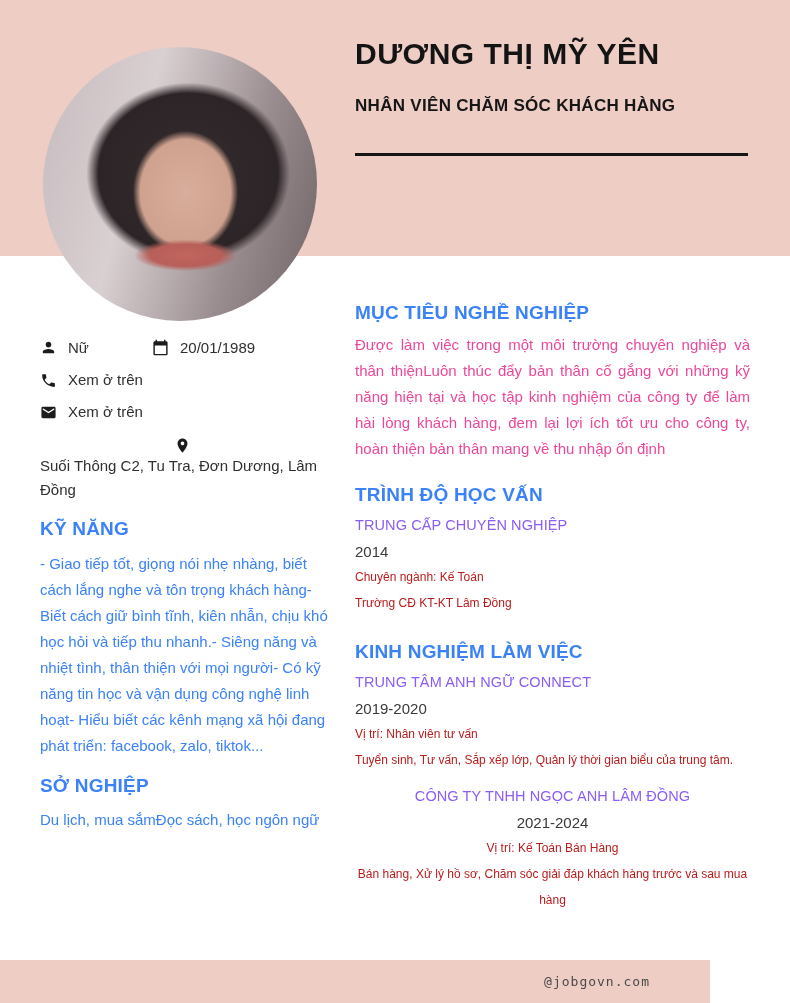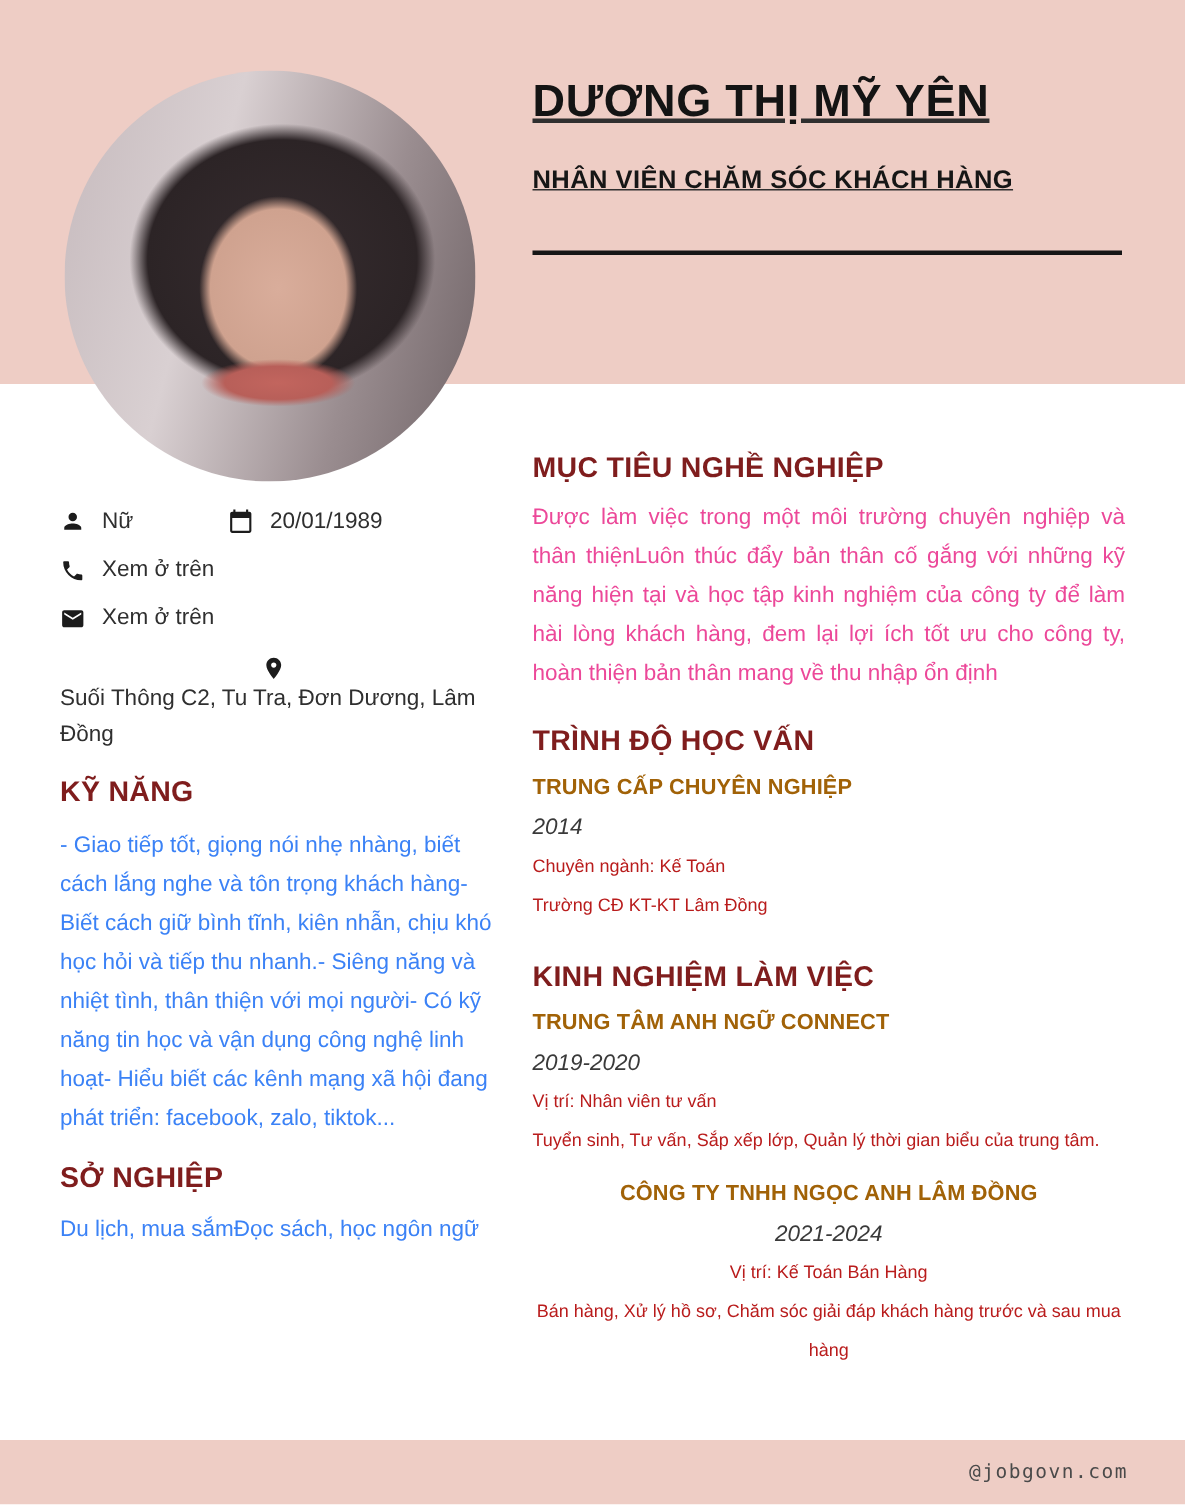--- a/index.html
+++ b/index.html
@@ -11,40 +11,40 @@
     overflow:hidden;
     color:#2f2f2f;
   }
   .header-band {
     position:absolute; top:0; left:0;
     width:790px; height:256px;
     background:#eecdc5;
   }
   .footer-band {
     position:absolute; left:0; bottom:0;
-    width:790px; height:43px;
+    width:710px; height:43px;
     background:#eecdc5;
     display:flex; align-items:center; justify-content:flex-end;
-    padding-right:38px;
+    padding-right:60px;
   }
   .footer-text {
     font-family:"DejaVu Sans Mono", monospace;
     font-size:13px; color:#4a4a4a; letter-spacing:1px;
   }
   .photo {
     position:absolute; left:43px; top:47px;
     width:274px; height:274px; border-radius:50%;
     overflow:hidden;
     background:
       radial-gradient(ellipse 26% 8% at 52% 76%, #c2655e 0%, #b85f59 50%, rgba(184,95,89,0) 72%),
       radial-gradient(ellipse 30% 35% at 52% 53%, #d9ad9b 0%, #cfa28f 55%, rgba(207,162,143,0) 64%),
       radial-gradient(ellipse 63% 56% at 53% 46%, #362c2f 0%, #2c2426 52%, rgba(44,36,38,0) 59%),
       linear-gradient(105deg, #c6babd 0%, #d9d0d2 35%, #9a8d90 70%, #6f6366 100%);
   }
-  .header-text { position:absolute; left:355px; top:50px; width:395px;text-decoration:underline; }
+  .header-text { position:absolute; left:355px; top:36px; width:395px; }
   .name {
     font-size:30px; font-weight:bold; color:#141414;
     line-height:36px; letter-spacing:0.5px;
   }
   .job-title {
     margin-top:24px; font-size:17px; font-weight:bold;
     color:#161616; letter-spacing:0.3px; line-height:20px;
   }
   .divider { margin-top:37px; width:393px; height:3px; background:#161616; }
 
@@ -57,41 +57,41 @@
     font-size:15px; line-height:19px; color:#2f2f2f;
   }
   .info-pair { display:flex; align-items:flex-start; }
   .info-pair.first { width:112px; flex:0 0 112px; }
   .icon { width:17px; height:17px; flex:0 0 17px; margin-right:11px; margin-top:1px; }
   .icon svg { width:17px; height:17px; display:block; fill:#1c1c1c; }
   .info-row.address { line-height:24px;flex-direction:column; }
   .info-row.address .icon { margin-top:3px; }
 
   .section-h {
-    font-size:19px; font-weight:bold; color:#7f1d1d;
+    font-size:19px; font-weight:bold; color:#3b82f6;
     line-height:23px; letter-spacing:0.2px;
   }
   .left-col .section-h { margin-top:15px; }
   .left-col p { margin-top:11px; font-size:15px; line-height:26px; color:#3b82f6; }
   .left-col p.hobbies { line-height:24px; }
 
   .right-col .objective-p {
     margin-top:8px; font-size:15px; line-height:26px;
     color:#ec4899; text-align:justify;
   }
   .right-col .section-h.spaced { margin-top:21px; }
   .right-col .section-h.spaced-lg { margin-top:24px; }
   .entry { margin-top:10px; }
   .entry.gap { margin-top:14px;text-align:center; }
   .entry-title {
-    font-size:14.5px; font-weight:bold; color:#a16207;
+    font-size:14.5px; font-weight:normal; color:#8b5cf6;
     line-height:18px; letter-spacing:0.1px;
   }
   .entry-period {
-    margin-top:6px; font-size:15px; font-style:italic;
+    margin-top:6px; font-size:15px; 
     line-height:24px; color:#3a3a3a;
   }
   .entry-line { font-size:12px; line-height:26px; color:#b91c1c; }
 </style>
 </head>
 <body>
 
 <div class="header-band"></div>
 
 <div class="photo"></div>

